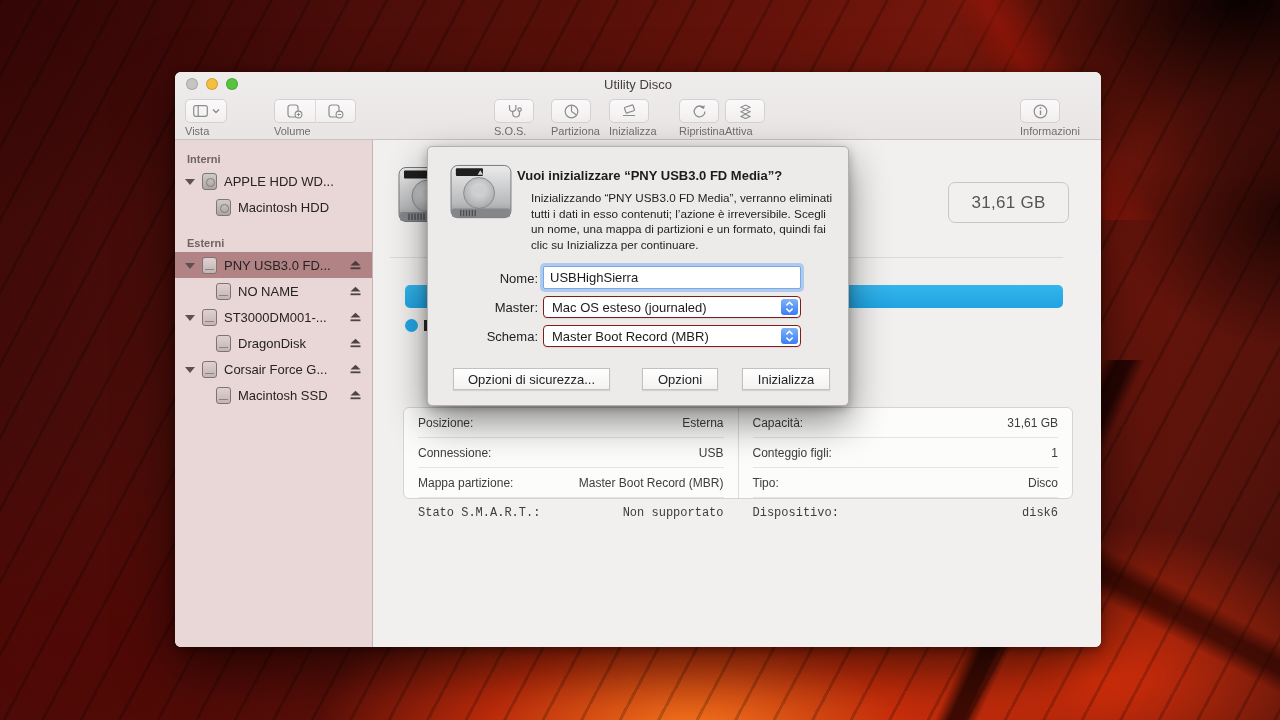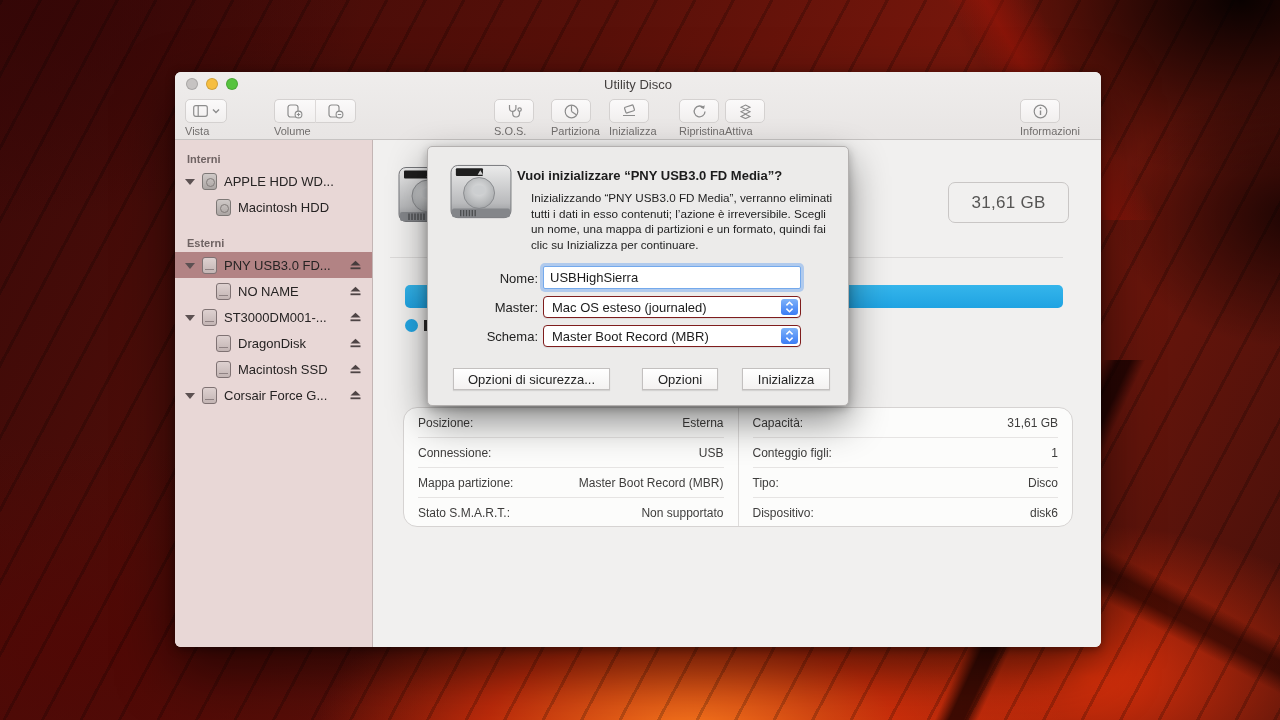--- a/index.html
+++ b/index.html
@@ -72,27 +72,27 @@
   .bigdisk { position:absolute; left:25px; top:26px; }
   .capbadge { position:absolute; left:575px; top:42px; width:121px; height:41px;
     border:1px solid #c9c6c5; border-radius:7px; display:flex; align-items:center; justify-content:center;
     font-size:17px; color:#565554; letter-spacing:.3px; }
   .topdivider { position:absolute; left:17px; right:38px; top:117px; height:1px; background:#dcdad9; }
   .usagebar { position:absolute; left:32px; top:145px; width:658px; height:23px; border-radius:5px;
     background:linear-gradient(#35b5eb,#1fa3e2); }
   .legenddot { position:absolute; left:32px; top:179px; width:13px; height:13px; border-radius:50%; background:#23a7e5; }
   .legendsliver { position:absolute; left:51px; top:180px; width:4px; height:11px; background:#2c2b2b; }
 
-  .infopanel { position:absolute; left:30px; top:267px; width:670px; height:120px;
-    background:#fcfcfb; border:1px solid #d6d3d2; border-radius:14px; display:flex; }
+  .infopanel { position:absolute; left:30px; top:267px; width:670px; height:92px;
+    background:#fcfcfb; border:1px solid #d6d3d2; border-radius:6px; display:flex; }
   .icol { flex:1; padding:0 14px; }
   .icol + .icol { border-left:1px solid #dedcdb; }
   .irow { height:30px; display:flex; align-items:center; justify-content:space-between;
     border-bottom:1px solid #e6e4e3; font-size:12px; color:#3e3d3c; }
-  .icol .irow:last-child { border-bottom:none; }
+  .icol .irow:last-child { border-bottom:none;font-family:Liberation Mono, monospace; }
 
   
   .dialog { position:absolute; left:252px; top:74px; width:422px; height:260px; z-index:5;
     background:#ecebea; border:1px solid #b3b0af; border-radius:5px;
     box-shadow:0 16px 38px rgba(0,0,0,.45), 0 3px 10px rgba(0,0,0,.25); }
   .dlg-icon { position:absolute; left:22px; top:17px; }
   .dlg-title { position:absolute; left:89px; top:21px; width:302px; font-size:13px; font-weight:bold; color:#1c1c1c; }
   .dlg-body { position:absolute; left:103px; top:43px; width:304px; font-size:11.7px; line-height:15.6px; color:#232323; }
   .flabel { position:absolute; left:18px; width:92px; text-align:right; font-size:13px; color:#222; }
   .ftext { position:absolute; left:115px; width:258px; height:23px; font-size:13px; color:#1b1b1b;
@@ -287,32 +287,32 @@
           </svg>
       </div>
       <div class="srow child">
         <span class="dicon ext"></span>
         <span class="sname">DragonDisk</span>
         <svg class="eject" width="13" height="12" viewBox="0 0 13 12">
             <path d="M1.5 6.5 L6.5 1.8 L11.5 6.5 Z" fill="#4e4445"></path>
             <rect x="1.5" y="8.4" width="10" height="1.8" fill="#4e4445"></rect>
           </svg>
       </div>
-      <div class="srow child">
-        <span class="dicon ext"></span>
-        <span class="sname">Macintosh SSD</span>
+      <div class="srow">
+        <span class="tri"></span>
+        <span class="dicon ext"></span>
+        <span class="sname">Corsair Force G...</span>
         <svg class="eject" width="13" height="12" viewBox="0 0 13 12">
             <path d="M1.5 6.5 L6.5 1.8 L11.5 6.5 Z" fill="#4e4445"></path>
             <rect x="1.5" y="8.4" width="10" height="1.8" fill="#4e4445"></rect>
           </svg>
       </div>
-      <div class="srow">
-        <span class="tri"></span>
-        <span class="dicon ext"></span>
-        <span class="sname">Corsair Force G...</span>
+      <div class="srow child">
+        <span class="dicon ext"></span>
+        <span class="sname">Macintosh SSD</span>
         <svg class="eject" width="13" height="12" viewBox="0 0 13 12">
             <path d="M1.5 6.5 L6.5 1.8 L11.5 6.5 Z" fill="#4e4445"></path>
             <rect x="1.5" y="8.4" width="10" height="1.8" fill="#4e4445"></rect>
           </svg>
       </div>
     </div>
 
     <div class="content">
       <svg class="bigdisk" width="64" height="60" viewBox="0 0 64 60">
         <rect x="1" y="1.5" width="62" height="54" rx="7" fill="url(#hddBody)" stroke="#75767a"></rect>

